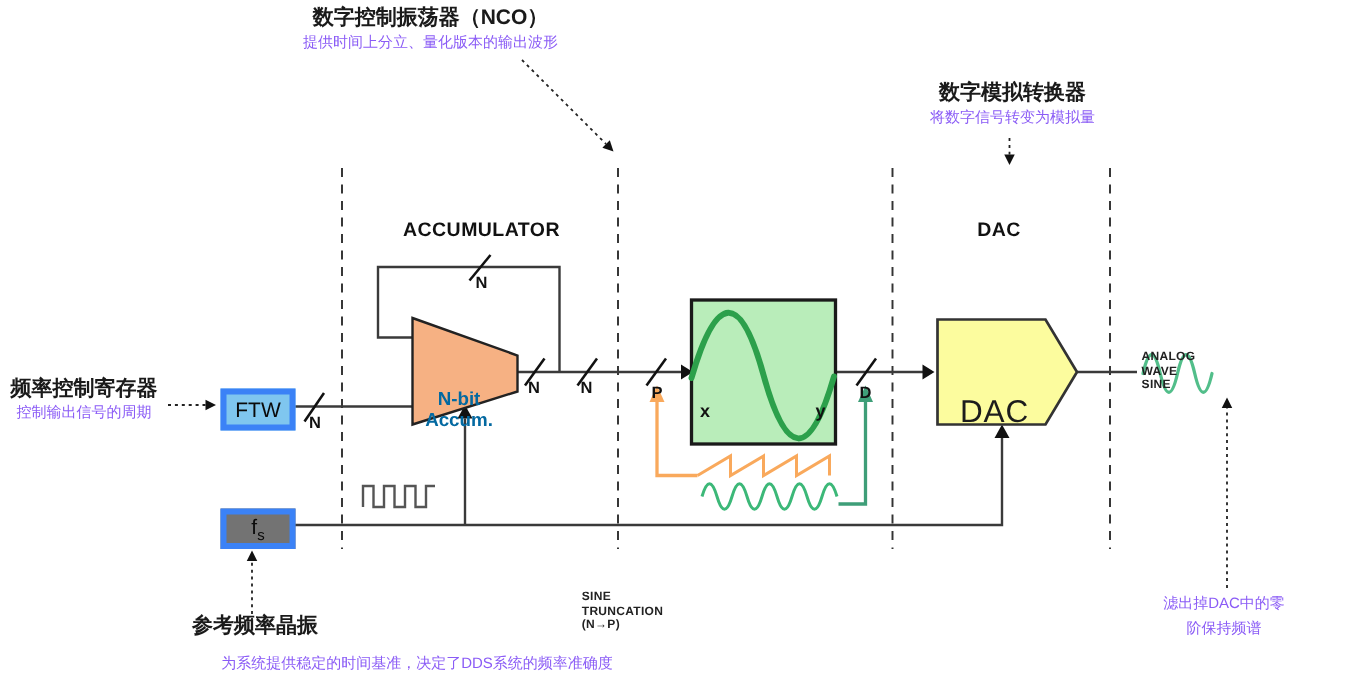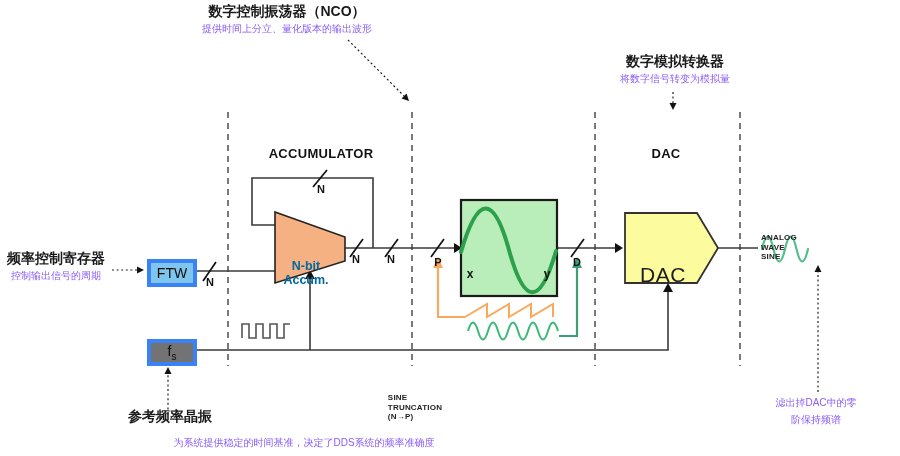--- a/index.html
+++ b/index.html
@@ -140,20 +140,20 @@
     <div class="t">频率控制寄存器</div>
     <div class="b">控制输出信号的周期</div>
   </div>
   <div class="ann" style="left:675px;top:53px">
     <div class="t">数字模拟转换器</div>
     <div class="b">将数字信号转变为模拟量</div>
   </div>
   <div class="ann" style="left:170px;top:408px">
     <div class="t">参考频率晶振</div>
   </div>
-  <div class="ann" style="left:304px;top:434px">
+  <div class="ann" style="left:278px;top:434px">
     <div class="b">为系统提供稳定的时间基准，决定了DDS系统的频率准确度</div>
   </div>
   <div class="ann" style="left:816px;top:394px">
     <div class="b">滤出掉DAC中的零阶保持频谱</div>
   </div>
 
 </div>
 
 </body></html>

